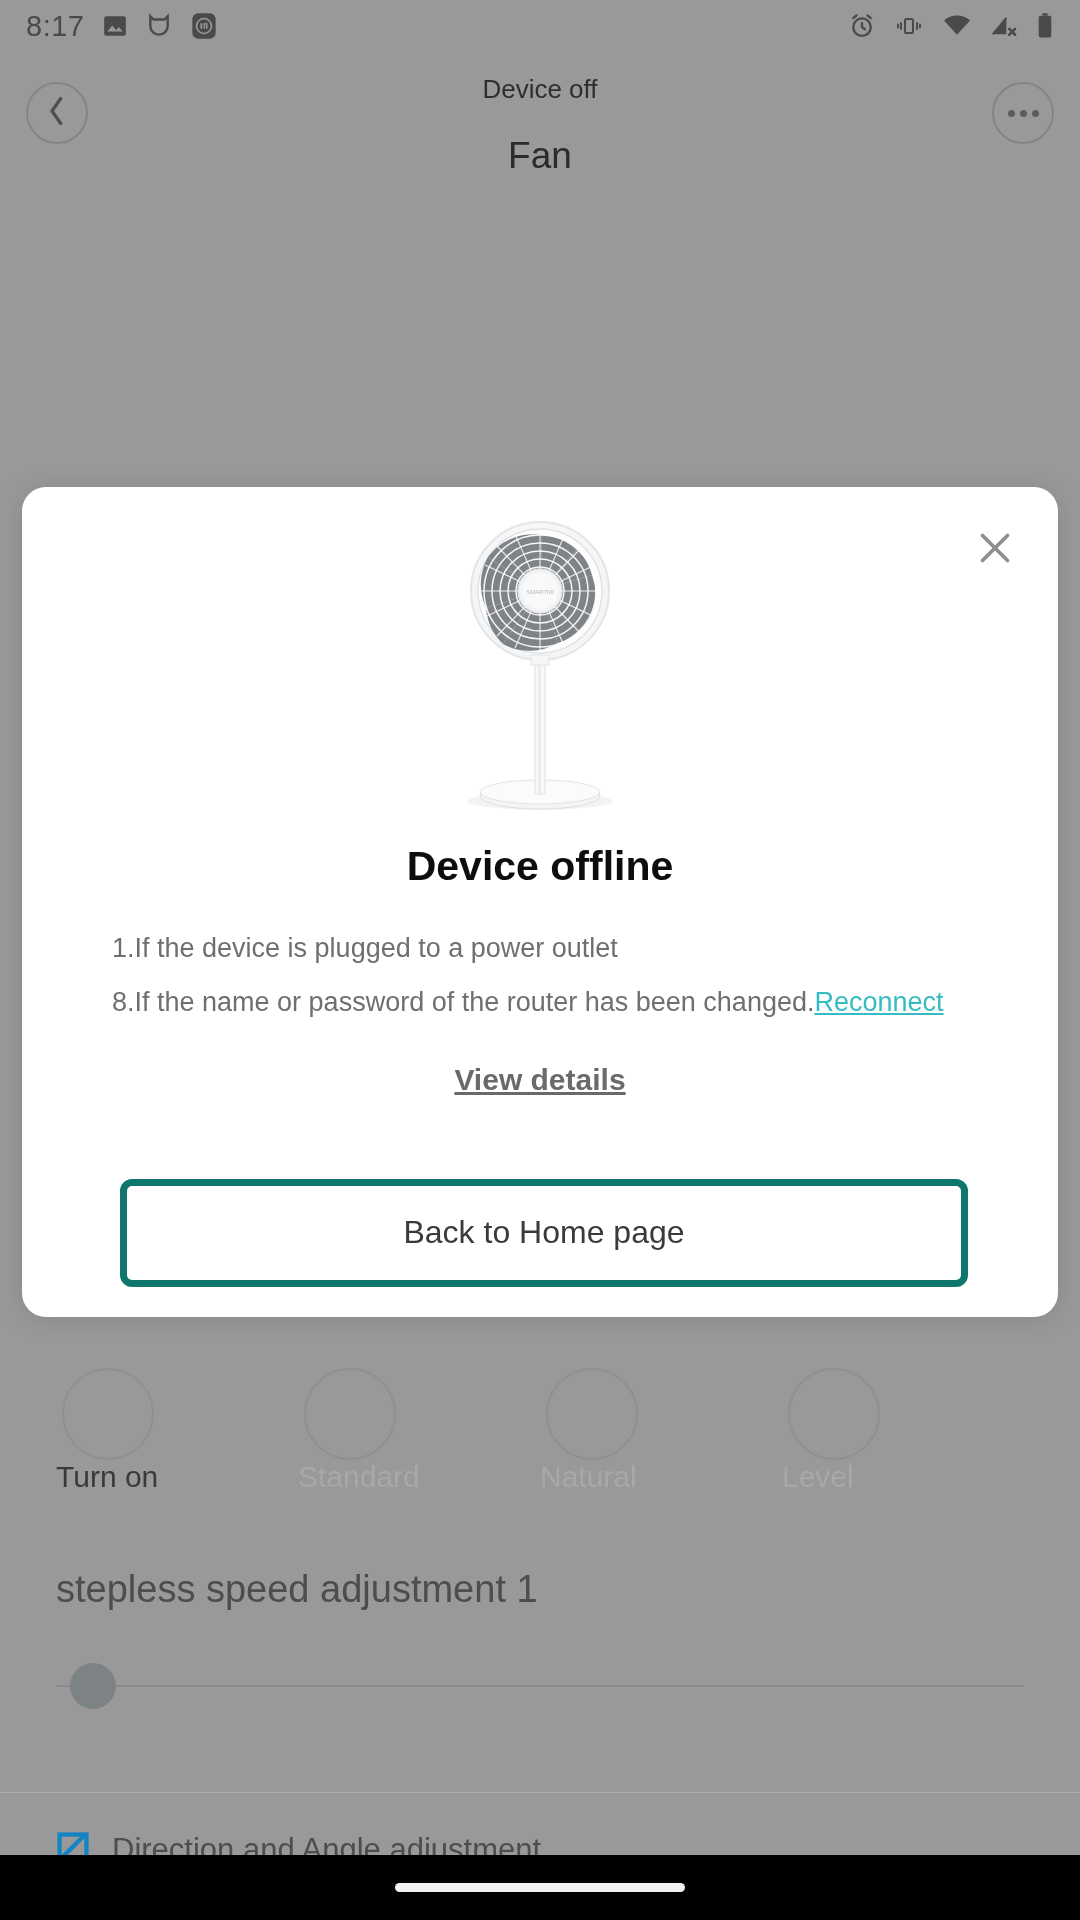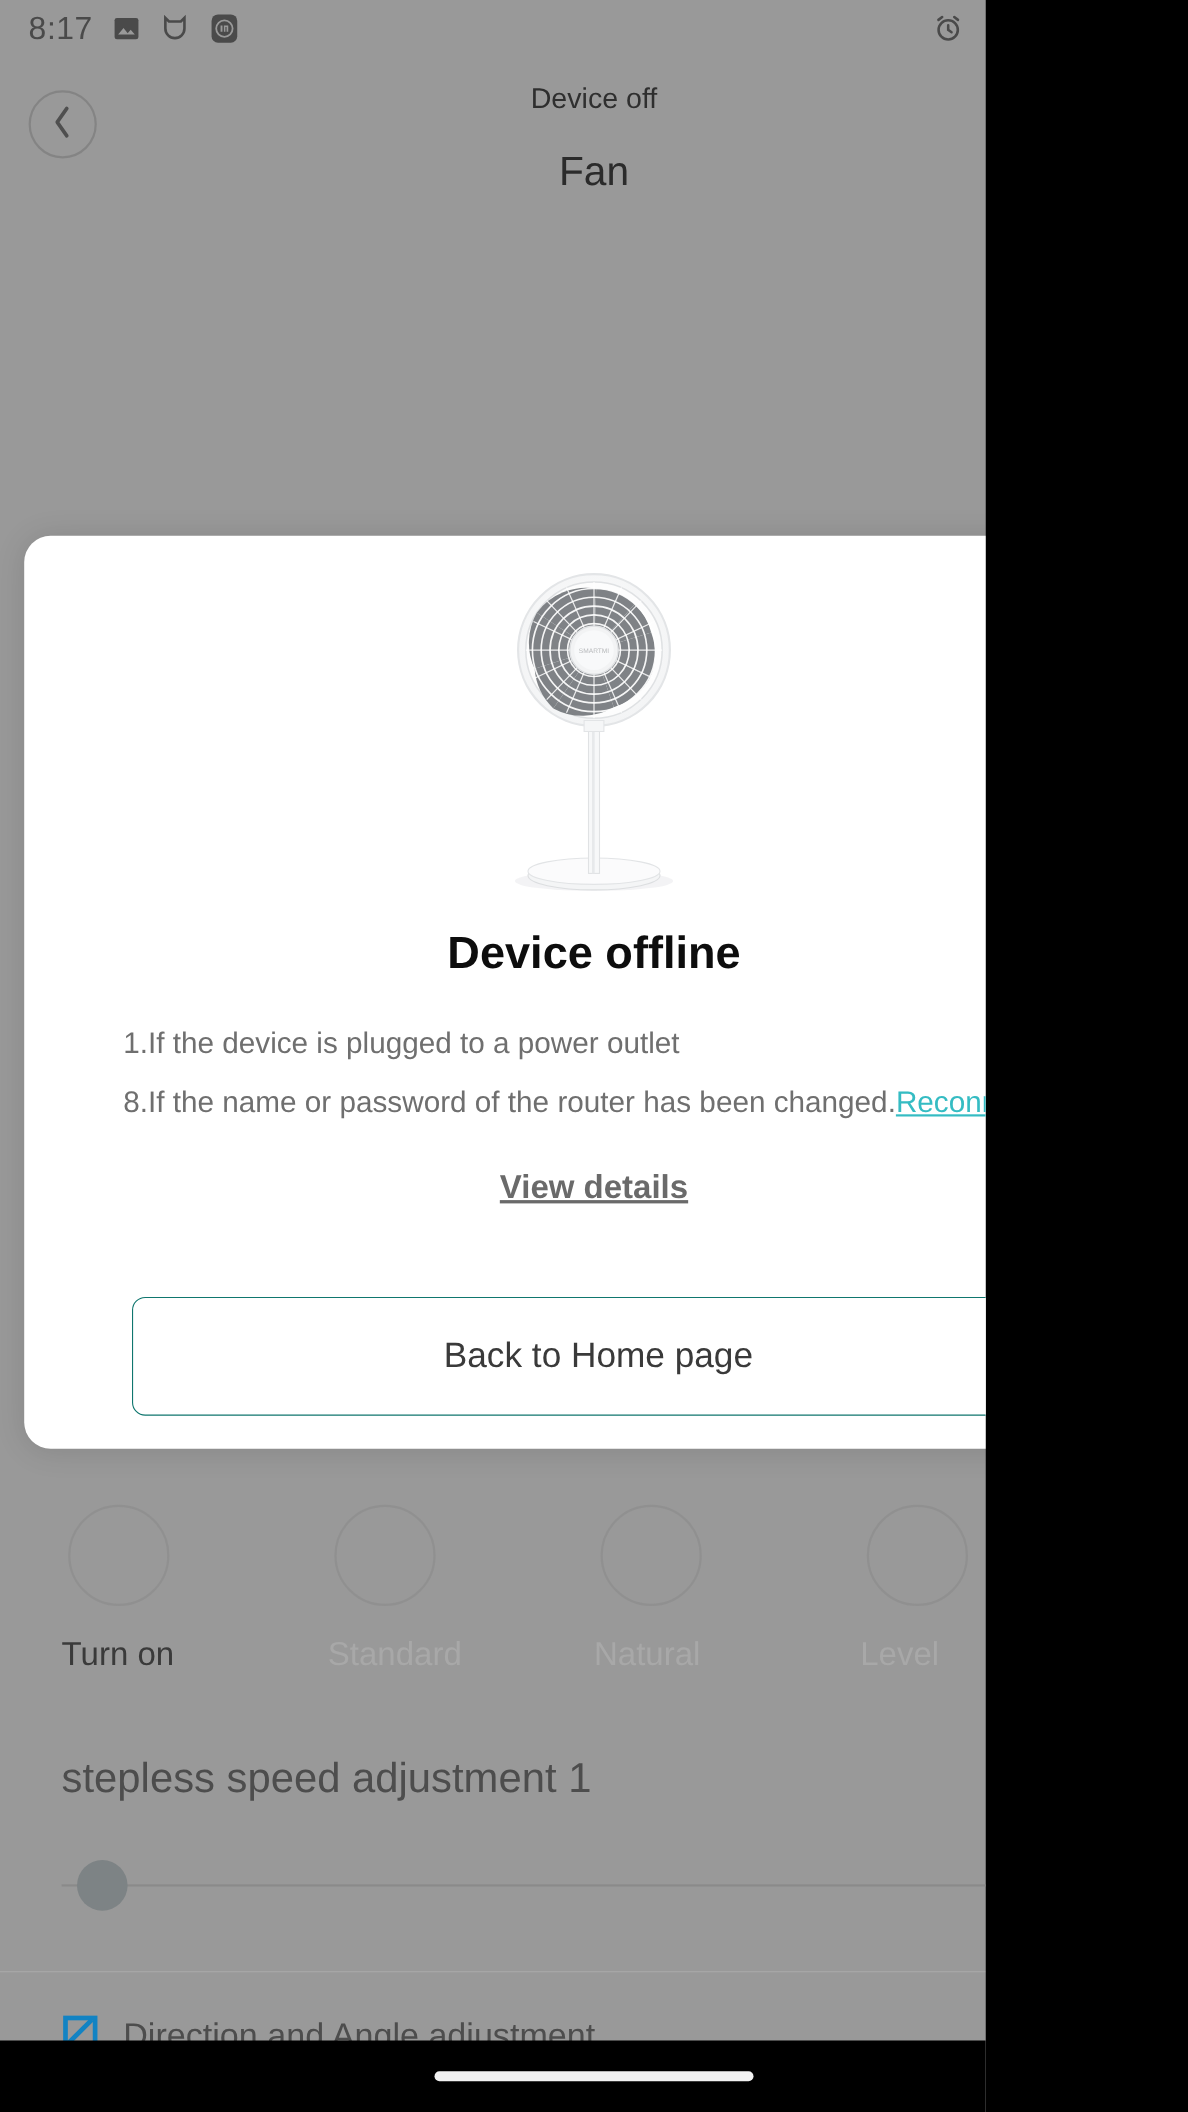--- a/index.html
+++ b/index.html
@@ -4,21 +4,21 @@
 <style>
   * { box-sizing: border-box; margin: 0; padding: 0; }
   html, body {
     width: 1080px; height: 1920px;
     font-family: "Liberation Sans", sans-serif;
     background: #000;
     overflow: hidden;
   }
   #screen {
     position: relative;
-    width: 896px; height: 1920px;
+    width: 1080px; height: 1920px;
     background: #999999;
     overflow: hidden;
   }
 
   
   #backdrop {
     position: absolute; inset: 0;
     background: #999999;
   }
 
@@ -64,21 +64,21 @@
   }
   #mode-row {
     display: flex; width: 1080px; padding: 0 56px;
   }
   .mode-cell { flex: 1; display: flex; flex-direction: column; align-items: flex-start; }
   .mode-circle {
     width: 92px; height: 92px; border-radius: 50%;
     border: 2px solid rgba(120,120,120,.25);
     margin-top: -62px; margin-left: 6px;
   }
-  .mode-label { font-size: 30px; margin-top: 28px; white-space: nowrap; }
+  .mode-label { font-size: 30px; white-space: nowrap; }
   .mode-label.active { color: #3a3a3a; }
   .mode-label.dim { color: #a8a8a8; }
 
   #slider-block { margin-top: 74px; padding: 0 56px; }
   #slider-label { font-size: 38px; color: #4d4d4d; }
   #slider-track-wrap {
     margin-top: 52px; position: relative; height: 46px;
   }
   #slider-track {
     position: absolute; top: 22px; left: 0; right: 0;
@@ -142,21 +142,21 @@
   }
 
   #view-details-wrap { text-align: center; margin-top: 46px; font-weight: bold; }
   #view-details {
     font-size: 30px; color: #6a6a6a; text-decoration: underline;
   }
 
   #back-home-btn {
     margin: 82px 90px 0 98px;
     height: 108px;
-    border: 1px solid #0f766e;
+    border: 7px solid #0f766e;
     border-radius: 12px;
     display: flex; align-items: center; justify-content: center;
     font-size: 32px; color: #3a3a3a;
     background: #fff;
   }
 
   
   #nav-bar {
     position: absolute; left: 0; bottom: 0;
     width: 1080px; height: 65px; background: #000;

